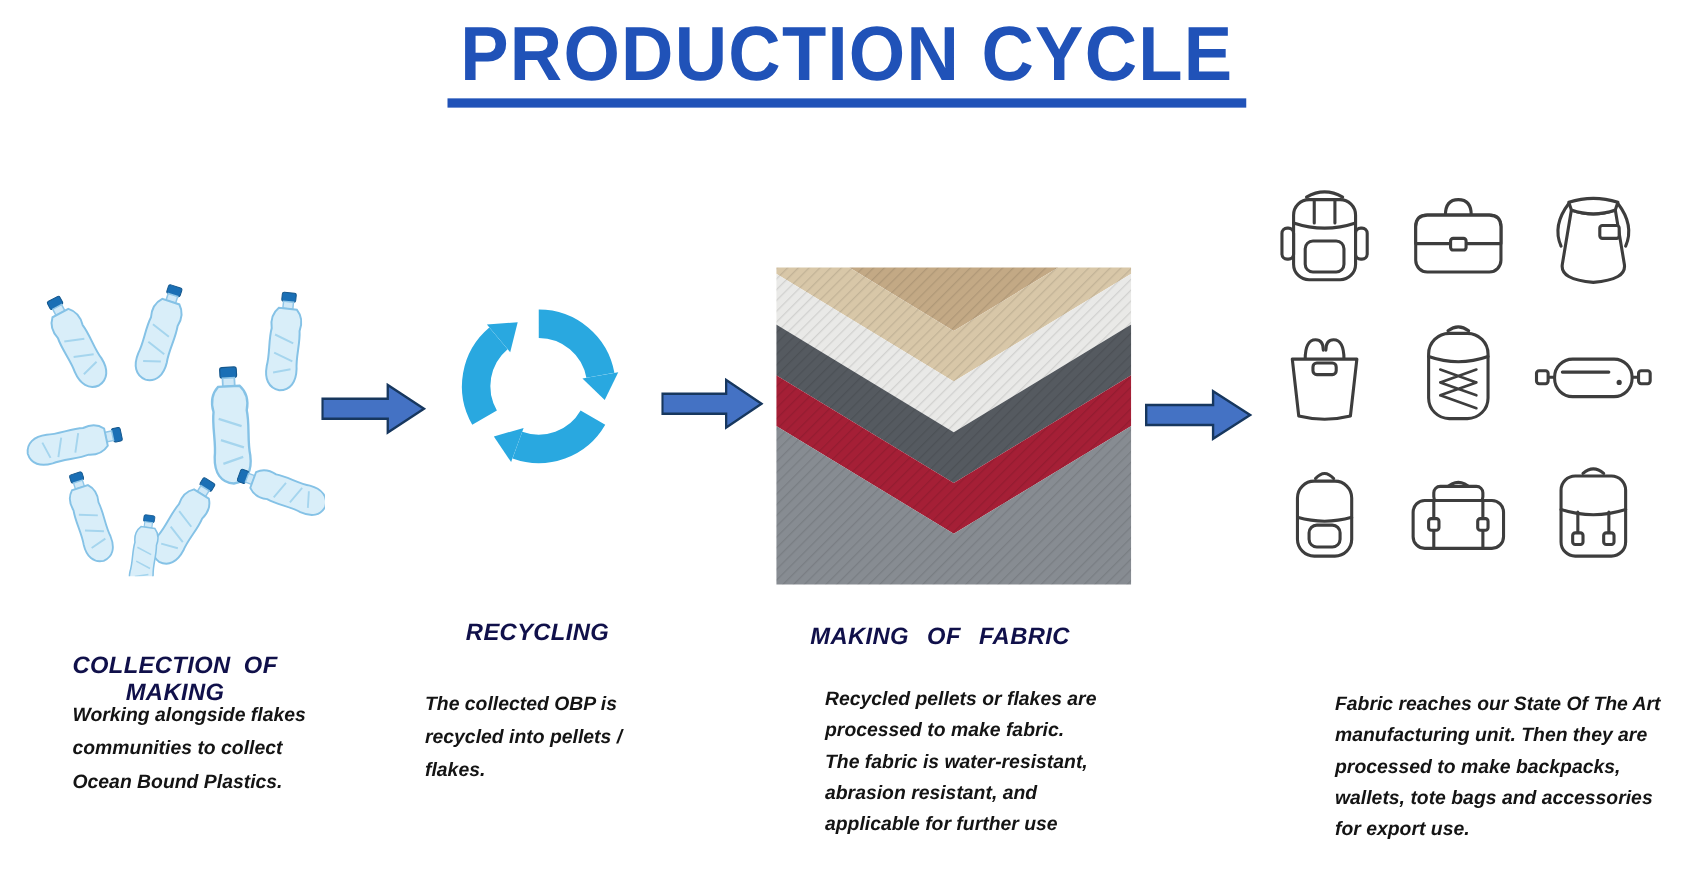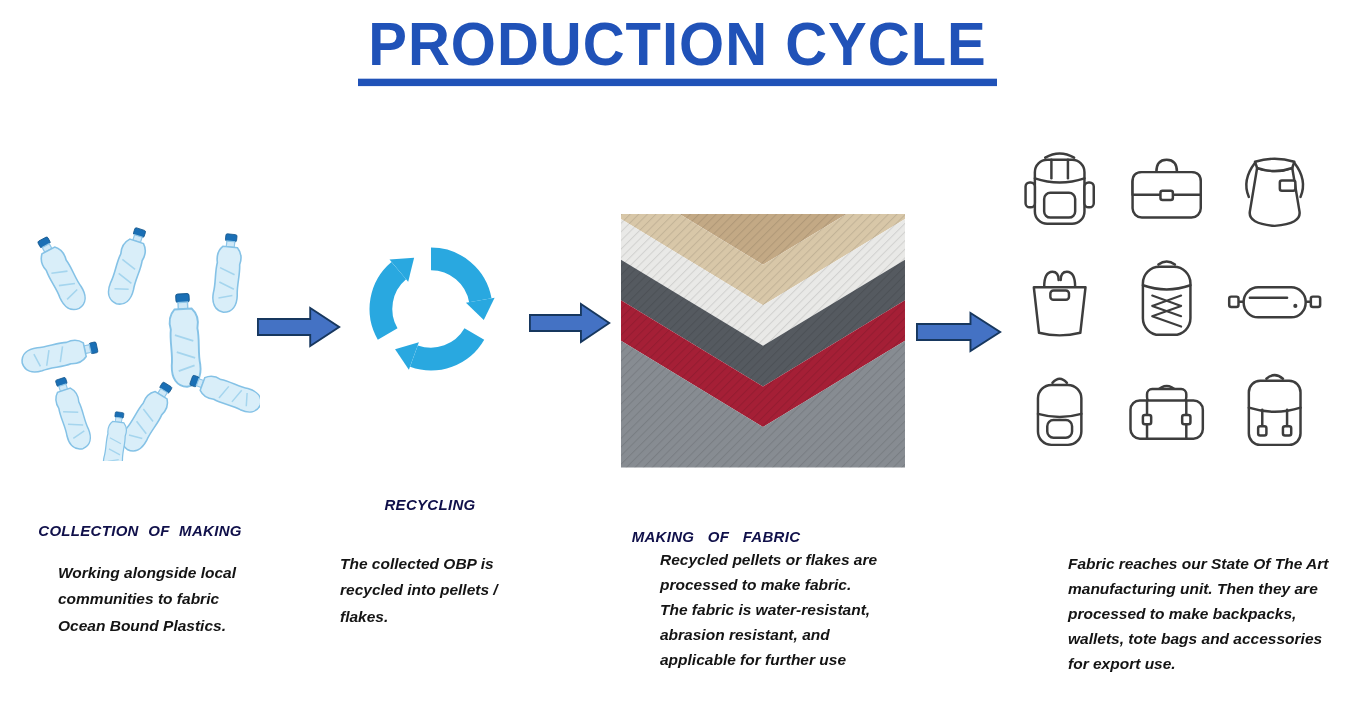--- a/index.html
+++ b/index.html
@@ -31,25 +31,25 @@
   .arrow{position:absolute;}
   .arrow svg{width:100%;height:100%;display:block;}
   .arrow polygon{fill:var(--arrow-fill);stroke:var(--arrow-border);stroke-width:2;}
   .a1{left:257px;top:306px;width:84px;height:42px;}
   .a2{left:529px;top:302px;width:82px;height:42px;}
   .a3{left:916px;top:311px;width:86px;height:42px;}
 
   .recy-arc{stroke:var(--recycle-blue);fill:none;stroke-width:25;}
   .recy-head{fill:var(--recycle-blue);}
 
-  .stage-label{position:absolute;font-weight:bold;font-style:italic;font-size:15px;
+  .stage-label{position:absolute;font-weight:bold;font-style:italic;font-size:19px;
                color:var(--heading-text);text-align:center;word-spacing:5px;letter-spacing:.3px;}
   .l1{left:15px;top:522px;width:250px;}
   .l2{left:330px;top:496px;width:200px;}
-  .l3{left:596px;top:499px;width:240px;word-spacing:9px;margin-top:29px;}
+  .l3{left:632px;top:499px;width:240px;word-spacing:9px;}
   .l4{left:998px;top:496px;width:334px;word-spacing:8px;}
 
   .stage-desc{position:absolute;font-weight:bold;font-style:italic;font-size:15.5px;
               color:var(--body-text);line-height:1.7;}
   .d1{left:58px;top:560px;width:192px;}
   .d2{left:340px;top:551px;width:190px;}
   .d3{left:660px;top:547px;width:218px;line-height:1.62;}
   .d4{left:1068px;top:551px;width:268px;line-height:1.62;}
 
   .sketch{fill:#ffffff;stroke:#3d3d3d;stroke-width:2.4;stroke-linejoin:round;stroke-linecap:round;}
@@ -238,18 +238,18 @@
         <rect x="58" y="68" width="8" height="9" rx="2"></rect>
       </g>
         </svg>
     </div>
   </div>
 
   <div class="stage-label l1">COLLECTION OF MAKING</div>
   <div class="stage-label l2">RECYCLING</div>
   <div class="stage-label l3">MAKING OF FABRIC</div>
 
-  <div class="stage-desc d1">Working alongside local communities to fabric Ocean Bound Plastics.</div>
+  <div class="stage-desc d1">Working alongside flakes communities to collect Ocean Bound Plastics.</div>
   <div class="stage-desc d2">The collected OBP is recycled into pellets / flakes.</div>
   <div class="stage-desc d4">Fabric reaches our State Of The Art manufacturing unit. Then they are processed to make backpacks, wallets, tote bags and accessories for export use.</div>
   <div class="stage-desc d3">Recycled pellets or flakes are processed to make fabric. The fabric is water-resistant, abrasion resistant, and applicable for further use</div>
 
 </div>
 
 </body></html>

